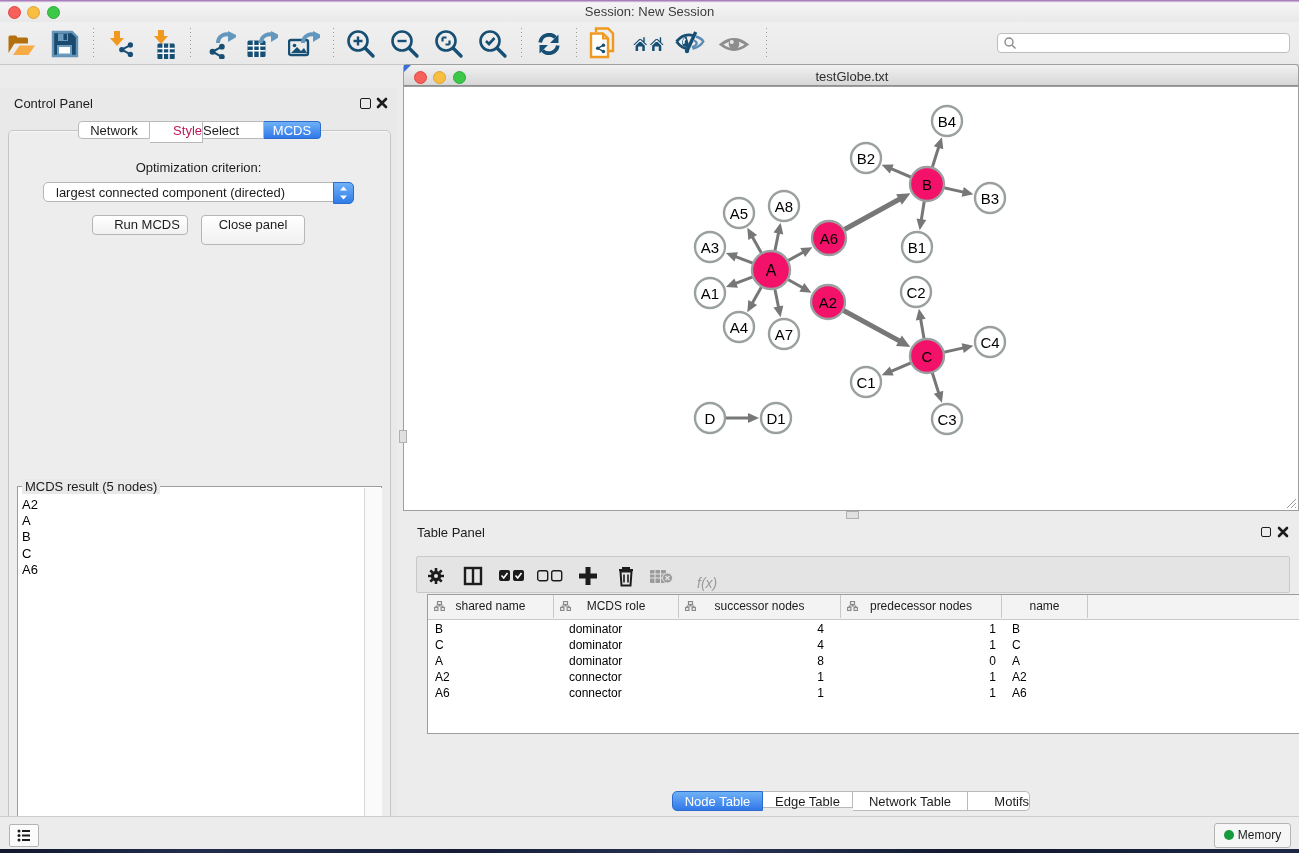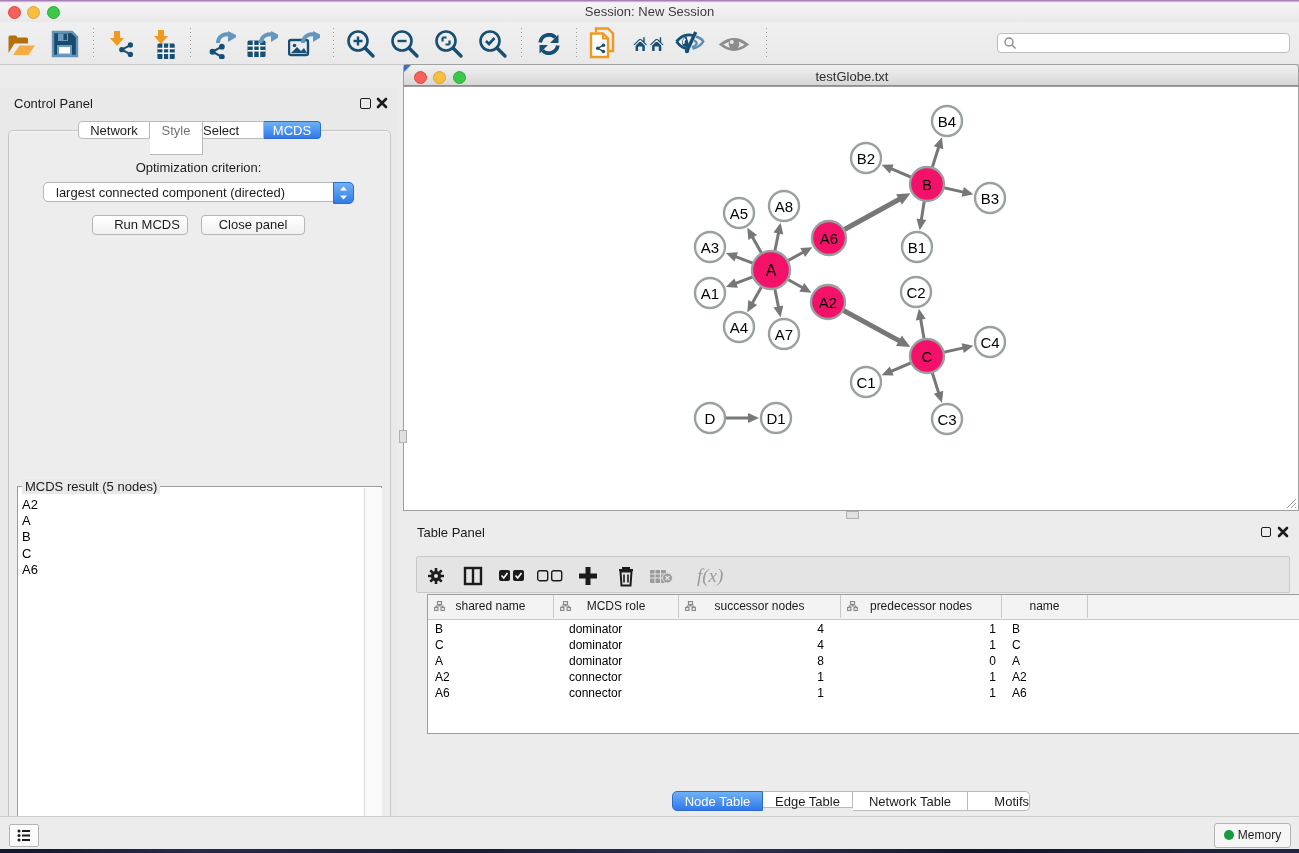--- a/index.html
+++ b/index.html
@@ -189,36 +189,36 @@
 </div>
 <div class="abs" style="left:0;top:64px;width:397px;height:752px;background:#e9e9e9;margin-top:24px;">
 <div class="abs" style="left:14px;top:8px;font-size:13px;color:#1c1c1c;">Control Panel</div>
 <div class="abs" style="left:360px;top:10px;width:9px;height:9px;border:1.6px solid #1c1c1c;border-radius:2px;"></div>
 <svg class="abs" style="left:376px;top:9px;" width="12" height="12" viewBox="0 0 12 12">
 <path d="M2 2 L10 10 M10 2 L2 10" stroke="#1c1c1c" stroke-width="2.6" stroke-linecap="round"></path>
     </svg>
 <div class="abs" style="left:8px;top:42px;width:381px;height:697px;background:#ededed;border:1px solid #c6c6c6;border-radius:5px;box-shadow:inset 0 1px 0 #f6f6f6;"></div>
 <div class="abs" style="left:78px;top:33px;height:18px;display:flex;font-size:13px;">
 <div style="width:72px;height:18px;line-height:18px;text-align:center;box-sizing:border-box;border-radius:4px 0 0 4px;background:#ffffff;color:#1c1c1c;border:1px solid #b9b9b9;">Network</div>
-<div style="width:53px;height:34px;line-height:18px;text-align:center;box-sizing:border-box;background:#ffffff;color:#737373;border:1px solid #b9b9b9;border-left:none;">Style</div>
+<div style="width:53px;height:22px;line-height:18px;text-align:right;box-sizing:border-box;background:#ffffff;color:#be185d;border:1px solid #b9b9b9;border-left:none;">Style</div>
 <div style="width:61px;height:18px;line-height:18px;box-sizing:border-box;background:#ffffff;color:#1c1c1c;border:1px solid #b9b9b9;border-left:none;">Select</div>
 <div style="width:57px;height:18px;line-height:18px;text-align:center;box-sizing:border-box;border-radius:0 4px 4px 0;background:linear-gradient(#6fb1f5,#3078ea);color:#ffffff;border:1px solid #2e6ccc;border-left:none;">MCDS</div>
 </div>
 <div class="abs" style="left:8px;top:72px;width:381px;text-align:center;font-size:13px;color:#1c1c1c;">Optimization criterion:</div>
 <div class="abs" style="left:43px;top:94px;width:311px;height:20px;background:#ffffff;border:1px solid #b4b4b4;border-radius:5px;box-sizing:border-box;">
 <div class="abs" style="left:12px;top:2px;font-size:13px;color:#1c1c1c;">largest connected component (directed)</div>
 <div class="abs" style="right:-1px;top:-1px;width:19px;height:20px;background:linear-gradient(#70b2f6,#2f7ce9);border-radius:0 5px 5px 0;border:1px solid #2e6ccc;box-sizing:content-box;">
 <svg width="19" height="20" viewBox="0 0 19 20">
           <path d="M9.5 3.5 L13 7.5 L6 7.5 z" fill="#ffffff"></path>
           <path d="M9.5 16.5 L13 12.5 L6 12.5 z" fill="#ffffff"></path>
         </svg>
       </div>
 </div>
 <div class="abs" style="left:92px;top:127px;width:96px;height:20px;background:linear-gradient(#ffffff,#f1f1f1);border:1px solid #b6b6b6;border-radius:4px;box-sizing:border-box;text-align:center;line-height:18px;font-size:13px;color:#1c1c1c;padding-left:14px;">Run MCDS</div>
-<div class="abs" style="left:201px;top:127px;width:104px;height:20px;background:linear-gradient(#ffffff,#f1f1f1);border:1px solid #b6b6b6;border-radius:4px;box-sizing:border-box;text-align:center;line-height:18px;font-size:13px;color:#1c1c1c;">Close panel</div>
+<div class="abs" style="left:201px;top:127px;width:104px;height:30px;background:linear-gradient(#ffffff,#f1f1f1);border:1px solid #b6b6b6;border-radius:4px;box-sizing:border-box;text-align:center;line-height:18px;font-size:13px;color:#1c1c1c;">Close panel</div>
 <div class="abs" style="left:17px;top:398px;width:365px;height:333px;border:1px solid #9c9c9c;background:#ffffff;box-sizing:border-box;">
 <div class="abs" style="left:346px;top:1px;width:17px;height:330px;background:#fafafa;border-left:1px solid #d8d8d8;"></div>
 </div>
 <div class="abs" style="left:22px;top:391px;background:#e9e9e9;padding:0 3px;font-size:13px;color:#1c1c1c;">MCDS result (5 nodes)</div>
 <div class="abs" style="left:22px;top:409px;font-size:13px;color:#000;line-height:16.2px;">
       <div style="height:16.2px;">A2</div>
       <div style="height:16.2px;">A</div>
       <div style="height:16.2px;">B</div>
       <div style="height:16.2px;">C</div>
       <div style="height:16.2px;">A6</div>
@@ -366,21 +366,21 @@
 <svg class="abs" style="left:233px;top:12px;" width="24" height="15" viewBox="0 0 24 15">
 <g fill="#9b9b9b">
           <rect x="0" y="1" width="16" height="13" rx="1"></rect>
 </g>
         <g stroke="#e4e4e4" stroke-width="1">
           <path d="M0 5 h16 M0 9 h16 M5 1 v13 M10.5 1 v13"></path>
         </g>
 <circle cx="17.5" cy="9" r="5" fill="#9b9b9b" stroke="#e4e4e4" stroke-width="1"></circle>
 <path d="M15.5 7 l4 4 M19.5 7 l-4 4" stroke="#e4e4e4" stroke-width="1.4"></path>
       </svg>
-<div class="abs" style="left:280px;top:8px;font-family:Liberation Serif, serif;font-style:italic;font-size:19px;color:#9b9b9b;">f(x)</div>
+<div class="abs" style="left:280px;top:18px;font-family:Liberation Sans, sans-serif;font-style:italic;font-size:14px;color:#9b9b9b;">f(x)</div>
 </div>
 <div class="abs" style="left:24px;top:74px;width:874px;height:140px;background:#ffffff;border:1px solid #9c9c9c;box-sizing:border-box;">
 <div class="abs" style="left:0;top:0;width:872px;height:24px;background:#f3f3f3;border-bottom:1px solid #c8c8c8;">
 <div class="abs" style="left:0px;top:0;width:126px;height:23px;border-right:1px solid #c8c8c8;box-sizing:border-box;text-align:center;font-size:12px;color:#1c1c1c;line-height:23px;">shared name</div>
 <div class="abs" style="left:6px;top:6px;">
           <svg width="11" height="10" viewBox="0 0 11 10" style="vertical-align:-1px;">
 <g fill="none" stroke="#8a8a8a" stroke-width="1.2">
               <rect x="3.5" y="0.5" width="4" height="3"></rect>
 <rect x="0.5" y="6.5" width="3.4" height="3"></rect>
               <rect x="7.1" y="6.5" width="3.4" height="3"></rect>

